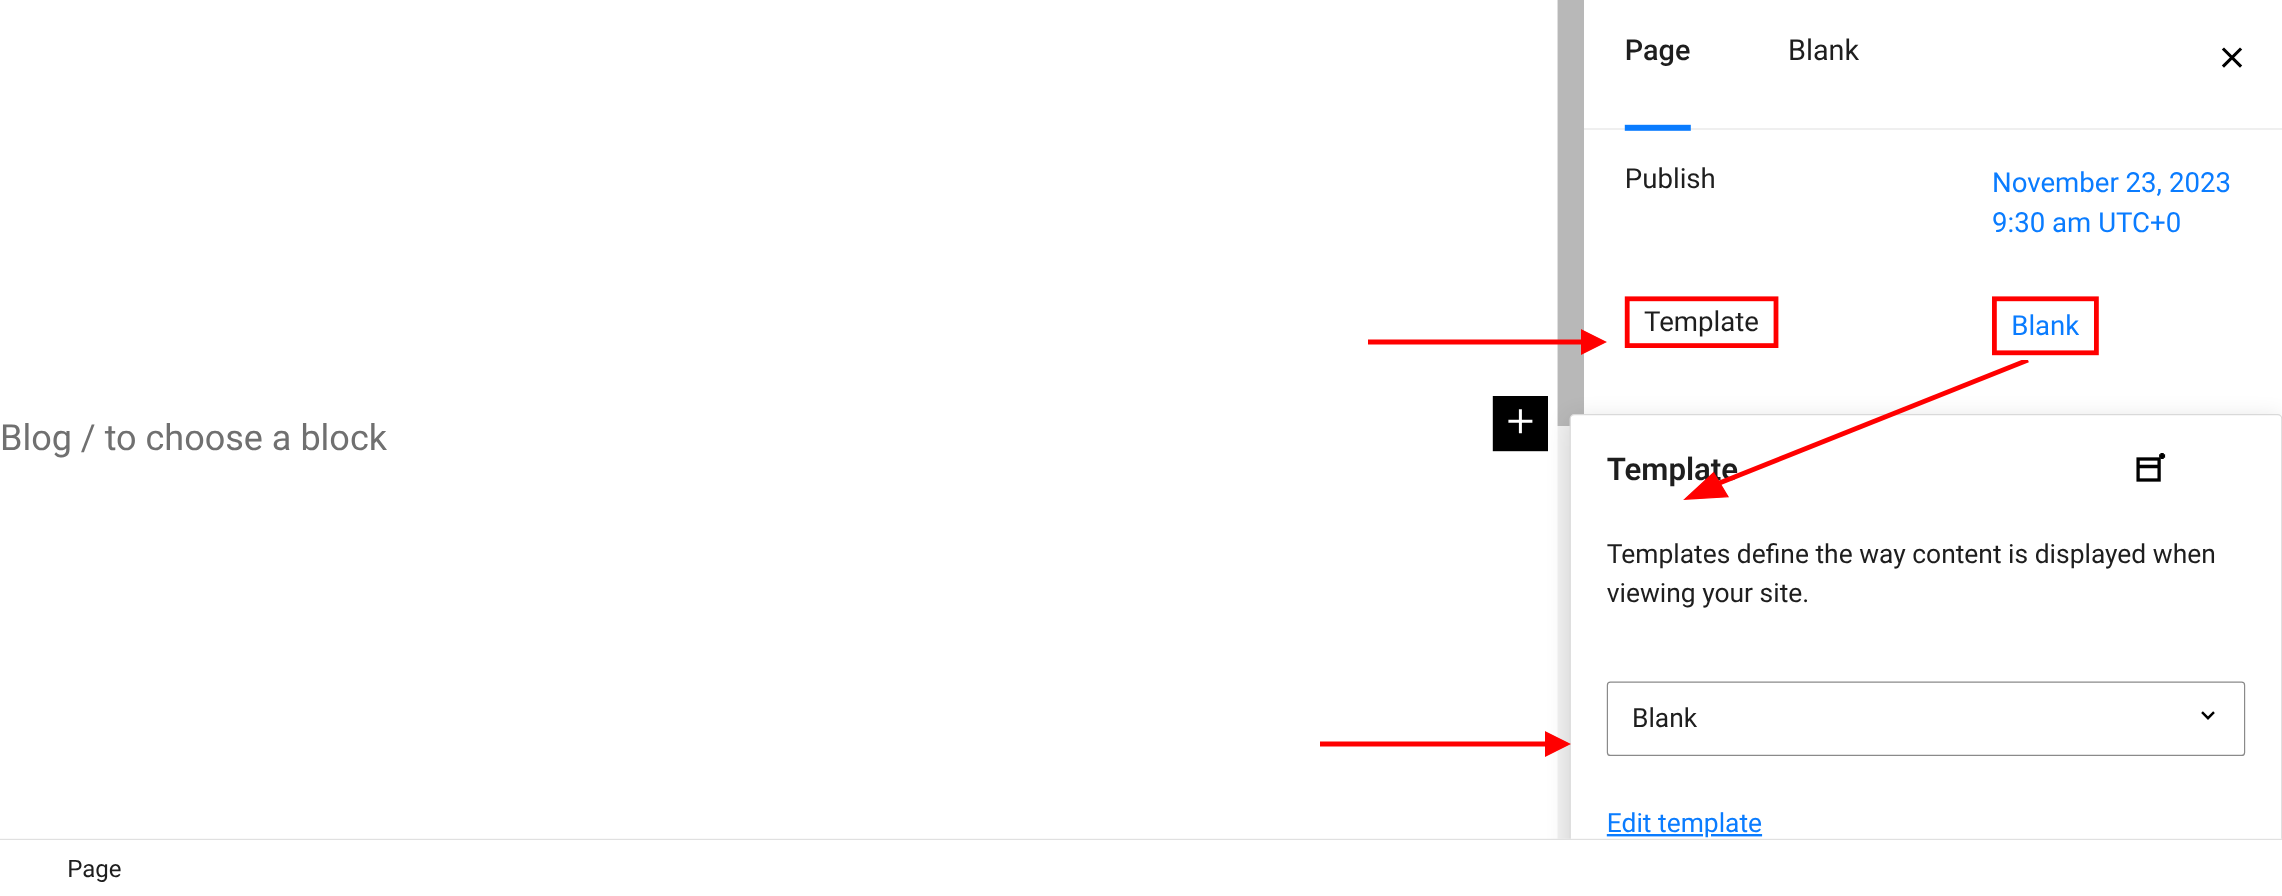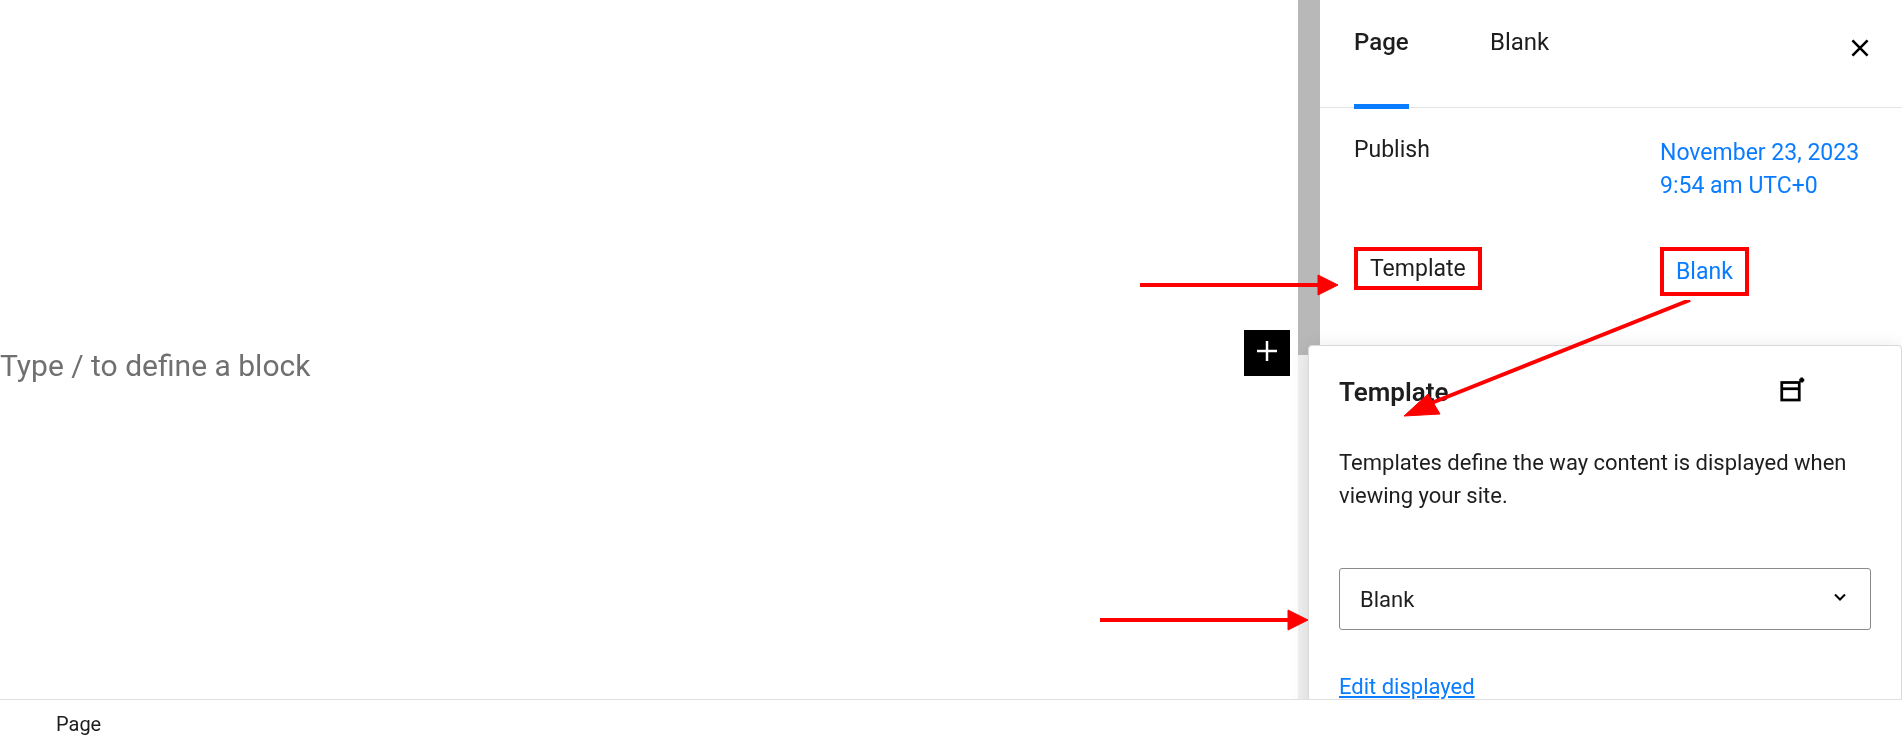--- a/index.html
+++ b/index.html
@@ -160,21 +160,21 @@
     pointer-events:none;
   }
   .arrow line, .arrow polygon, .arrow path { stroke:#ff0000; fill:#ff0000; }
 </style>
 </head>
 <body>
 
 <div class="canvas">
 
   <div class="block-placeholder">
-    <span class="ph-text">Type / to define a block</span>
+    <span class="ph-text">Blog / to choose a block</span>
     <div class="add-block-btn">
       <span>
         <svg viewBox="0 0 24 24">
             <path d="M11 4h2v7h7v2h-7v7h-2v-7H4v-2h7z" fill="#fff"></path>
           </svg>
       </span>
     </div>
   </div>
 </div>
 
@@ -194,21 +194,21 @@
           </svg>
       </span>
     </div>
   </div>
 
   <div class="meta-section">
     <div class="meta-row">
       <div class="meta-label">Publish</div>
       <div class="meta-value">
         <span>November 23, 2023</span><br>
-        <span>9:54 am UTC+0</span>
+        <span>9:30 am UTC+0</span>
       </div>
     </div>
 
     <div class="meta-row">
       <div class="meta-label">
         <span class="hl-red">Template</span>
       </div>
       <div class="meta-value inline">
         <span class="hl-red">Blank</span>
       </div>
@@ -243,21 +243,21 @@
 
   <div class="template-select">
     <span>Blank</span>
     <span>
       <svg class="chevron" viewBox="0 0 24 24">
           <path d="M6 9l6 6 6-6" stroke="#000" stroke-width="2.4" fill="none"></path>
         </svg>
     </span>
   </div>
 
-  <a class="edit-template-link">Edit displayed</a>
+  <a class="edit-template-link">Edit template</a>
 </div>
 
 <svg class="arrow" style="left:1140px; top:265px; width:200px; height:40px;">
   <line x1="0" y1="20" x2="178" y2="20" stroke-width="4"></line>
   <polygon points="178,10 198,20 178,30"></polygon>
 </svg>
 
 <svg class="arrow" style="left:1400px; top:300px; width:300px; height:130px;">
   <line x1="290" y1="0" x2="24" y2="106" stroke-width="4"></line>
   <polygon points="28,94 4,116 40,114"></polygon>

